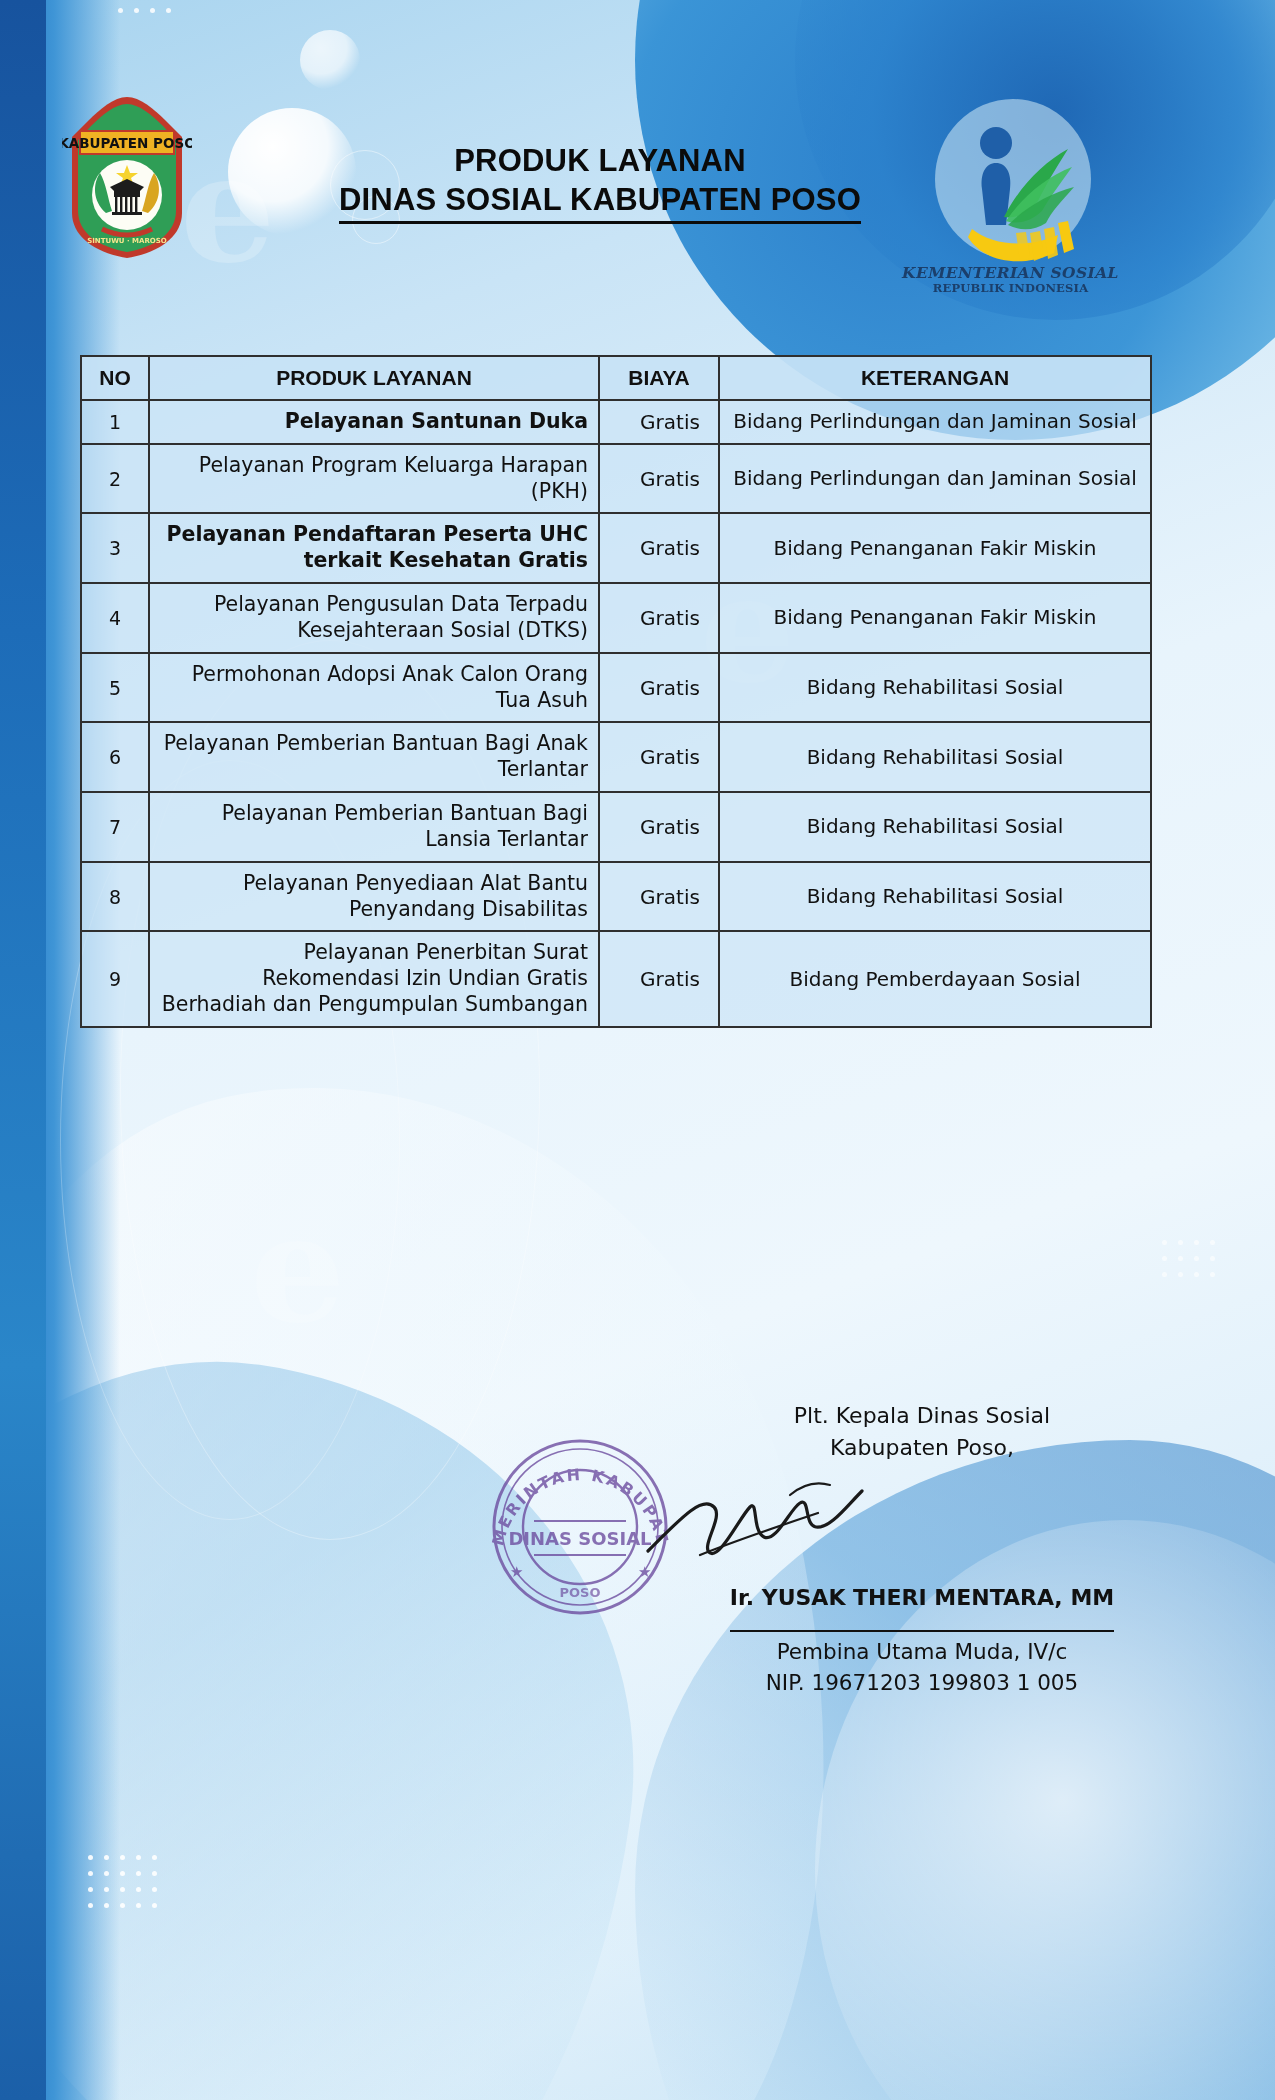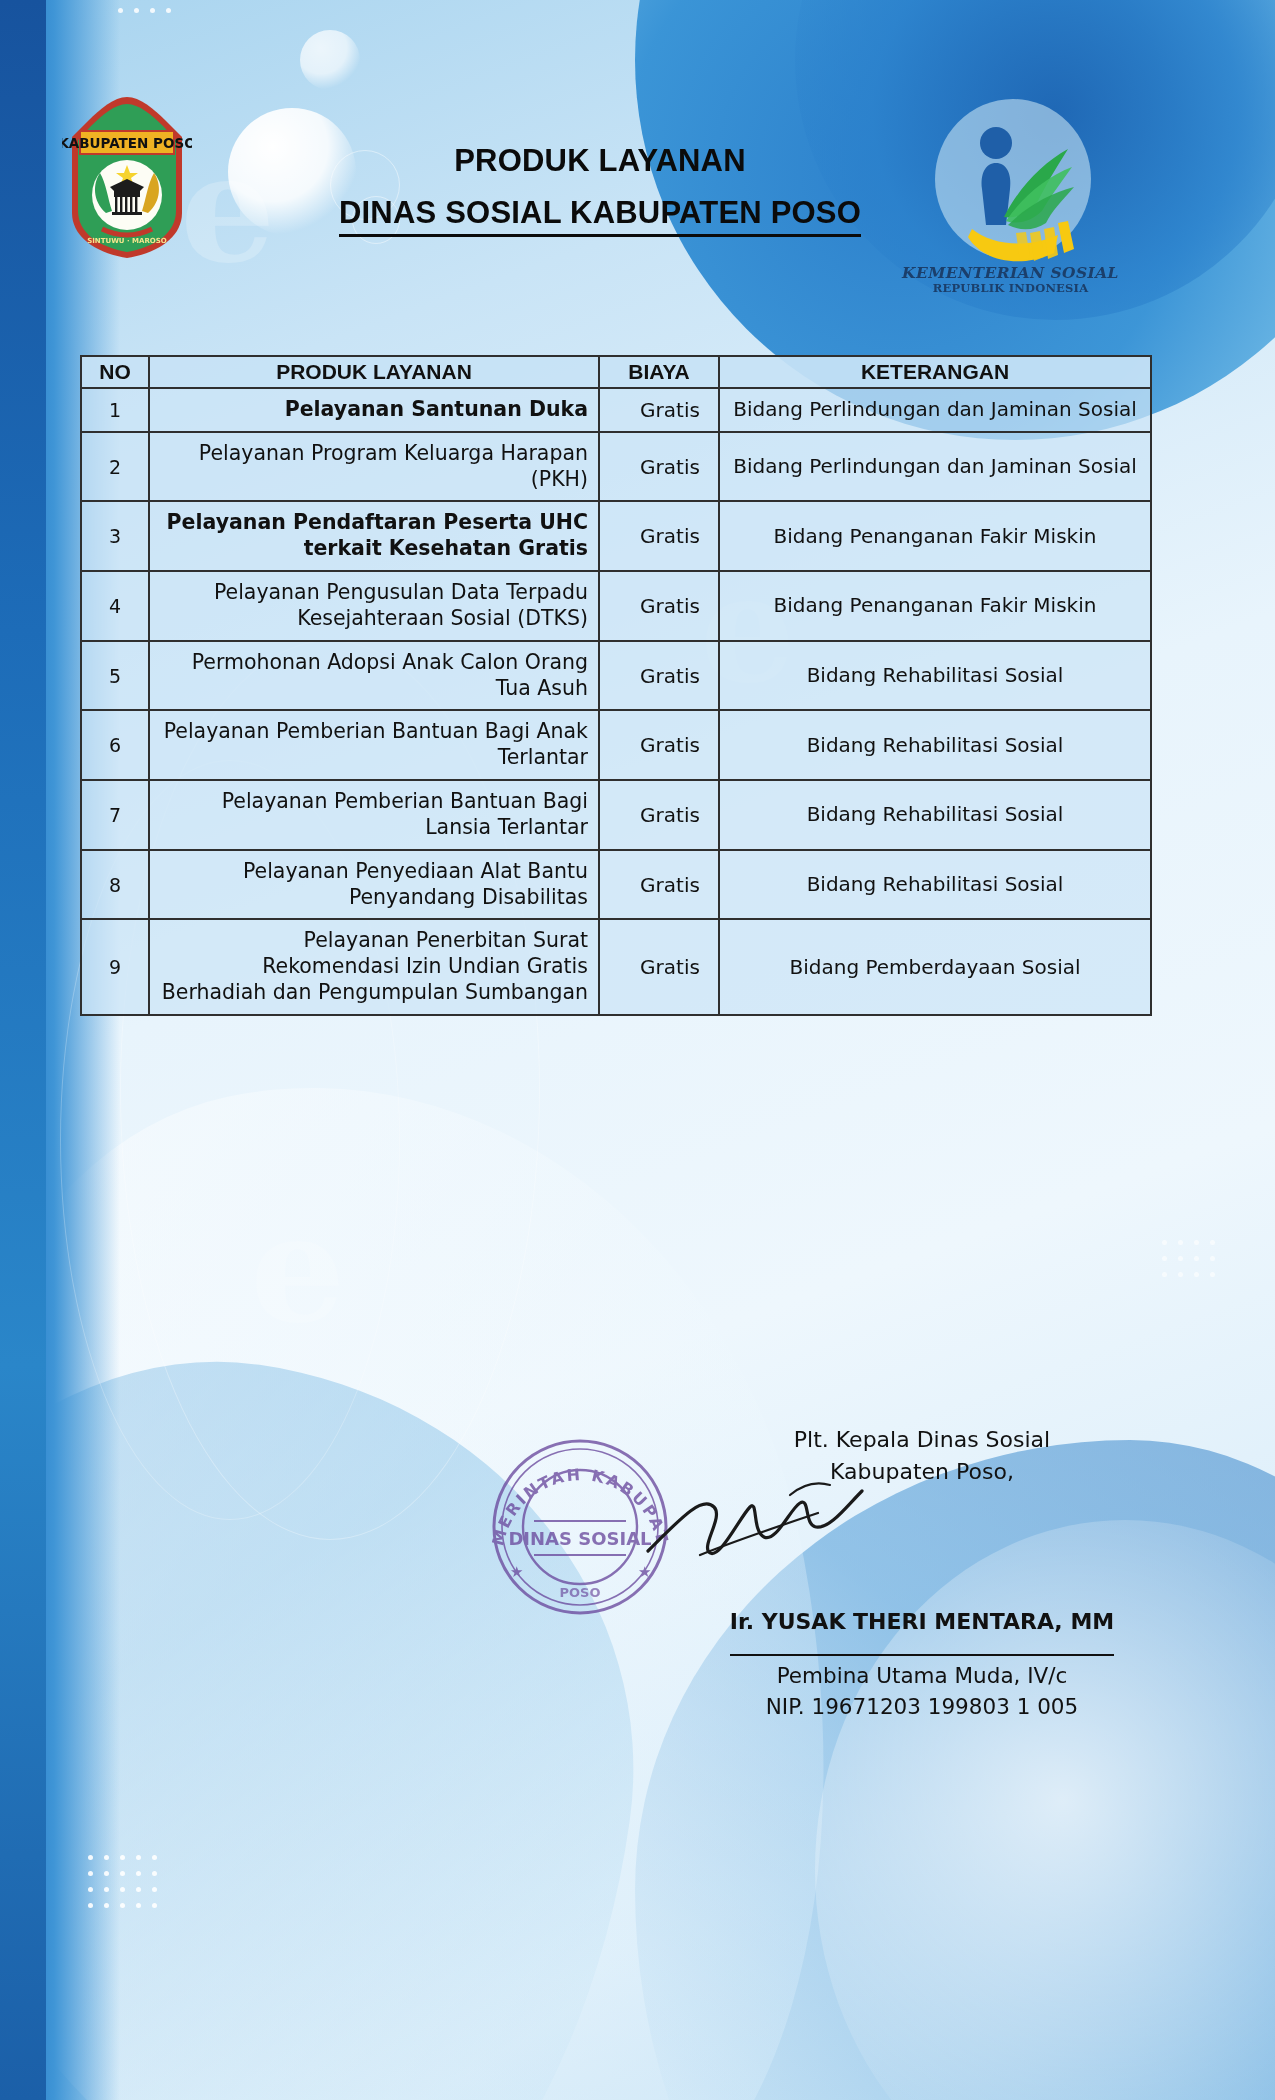--- a/index.html
+++ b/index.html
@@ -91,49 +91,49 @@
   }
   .kemsos-cap .l1 { font-size:15.5px; font-weight:bold; letter-spacing:.4px;font-style:italic; }
   .kemsos-cap .l2 { font-size:11.5px; font-weight:bold; letter-spacing:.2px; margin-top:-1px;}
 
   .title-wrap { position:absolute; left:220px; top:48px; width:760px; text-align:center; }
   .title-1 {
     font-size:31px; font-weight:bold; color:#0b0b0b; letter-spacing:.2px;
     font-family:"Liberation Sans", sans-serif;
   }
   .title-2 {
-    font-size:31px; font-weight:bold; color:#0b0b0b; letter-spacing:.2px; margin-top:16px;
+    font-size:31px; font-weight:bold; color:#0b0b0b; letter-spacing:.2px; margin-top:3px;
     display:inline-block; border-bottom:3px solid #0b0b0b; padding-bottom:3px;
     font-family:"Liberation Sans", sans-serif;
   }
 
   
   .table-wrap { position:absolute; left:80px; top:355px; width:1072px; }
   table { border-collapse:collapse; width:100%; table-layout:fixed; background:rgba(204,229,246,.72); }
   th, td { border:2px solid #2f2f2f; padding:8px 10px; color:#111; }
   thead th {
     text-align:center; font-size:21px; font-weight:bold;
-    font-family:"Liberation Sans", sans-serif; padding:3px 6px;
+    font-family:"Liberation Sans", sans-serif; padding:9px 6px;
     background:rgba(198,226,245,.75);
   }
   col.c-no { width:68px; }
   col.c-prod { width:450px; }
   col.c-biaya { width:120px; }
   col.c-ket { width:auto; }
 
   td.no { text-align:center; font-size:19px; vertical-align:middle; }
   td.prod { font-size:20.5px; line-height:1.26; vertical-align:middle;text-align:right; }
   td.prod.bold { font-weight:bold; }
   td.biaya { text-align:center; font-size:20px; vertical-align:middle;padding-left:32px; }
   td.ket { text-align:center; font-size:20px; line-height:1.26; vertical-align:middle;margin-left:24px; }
 
   
   .sign {
     position:absolute; right:118px; top:1400px; width:470px; text-align:center;
-    font-size:22px; color:#111; line-height:1.45;margin-top:24px;
+    font-size:22px; color:#111; line-height:1.45;
   }
   .sign .l1, .sign .l2 { white-space:nowrap; }
   .sign .spacer { height:118px; }
   .sign .name {
     font-weight:bold; font-size:22px; display:inline-block;
     border-bottom:2px solid #111; padding-bottom:16px;
   }
   .sign .rank { margin-top:4px; font-size:21.5px; }
   .sign .nip { font-size:21.5px; }
 

